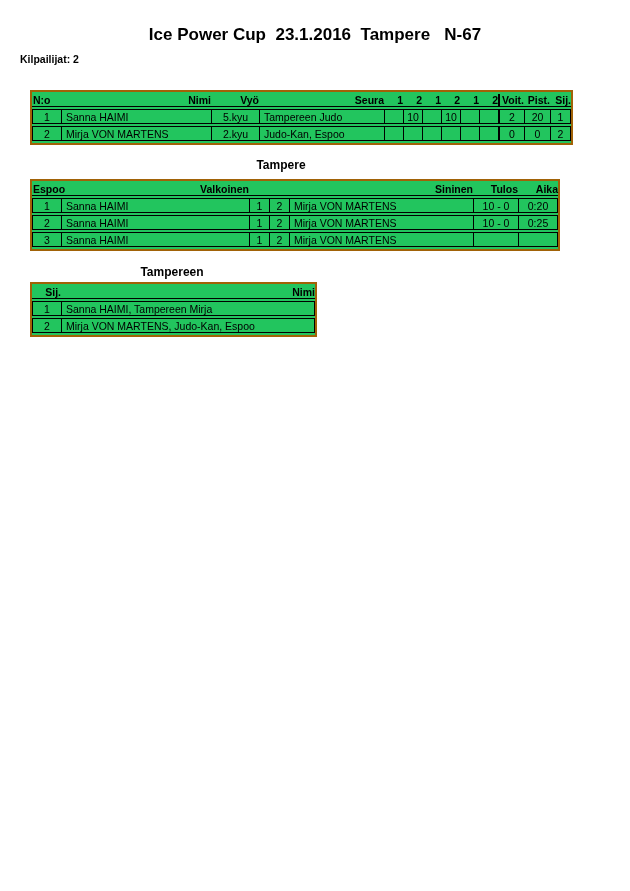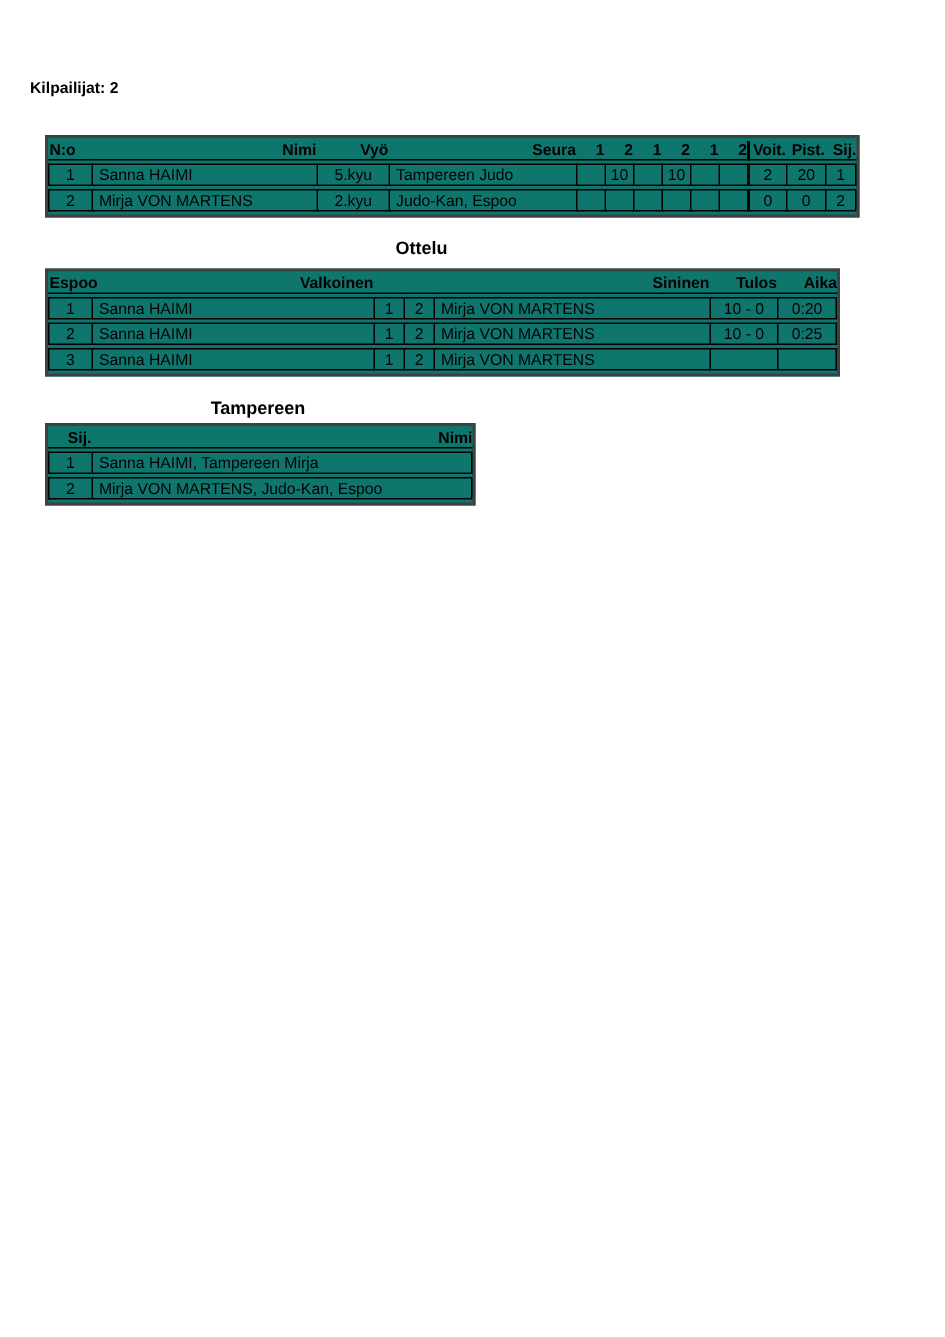--- a/index.html
+++ b/index.html
@@ -43,22 +43,22 @@
     font-size: 12px;
     font-weight: bold;
     white-space: nowrap;
   }
   #st-kilpailijat { top: 68px;  left: 147px; }
   #st-ottelut     { top: 158px; left: 181px; }
   #st-tulokset    { top: 265px; left: 72px;  }
 
   .tablebox {
     position: absolute;
-    border: 2px solid #404040;
-    background: #0f766e;
+    border: 2px solid #a16207;
+    background: #22c55e;
     box-sizing: border-box;
   }
   #t-kilpailijat { top: 90px;  left: 30px; width: 543px; }
   #t-ottelut     { top: 179px; left: 30px; width: 530px; }
   #t-tulokset    { top: 282px; left: 30px; width: 287px; }
 
   table {
     border-collapse: separate;
     border-spacing: 0 2px;
     width: 100%;
@@ -91,20 +91,21 @@
   td:last-child { border-right: 1px solid #000000; }
   td.ac { text-align: center; padding: 0 1px; }
   td.al { text-align: left; }
   .thick-left { border-left: 2px solid #000000 !important; }
 </style>
 </head>
 <body>
 
 <div class="page">
 
+  <div class="title">Ice Power Cup  23.1.2016  Tampere   N-67</div>
   <div class="participants">Kilpailijat: 2</div>
 
 
   <div class="tablebox" id="t-kilpailijat">
     <table>
       <colgroup>
         <col style="width:29px">
           <col style="width:150px">
           <col style="width:48px">
           <col style="width:125px">
@@ -161,21 +162,21 @@
         <td class="ac"></td>
         <td class="ac"></td>
         <td class="ac thick-left">0</td>
         <td class="ac">0</td>
         <td class="ac">2</td>
       </tr>
     </tbody>
       </table>
   </div>
 
-  <div class="section-title" id="st-ottelut">Ottelu</div>
+  <div class="section-title" id="st-ottelut">Tampere</div>
 
   <div class="tablebox" id="t-ottelut">
     <table>
       <colgroup>
         <col style="width:29px">
           <col style="width:188px">
           <col style="width:20px">
           <col style="width:20px">
         <col style="width:184px">
           <col style="width:45px">

